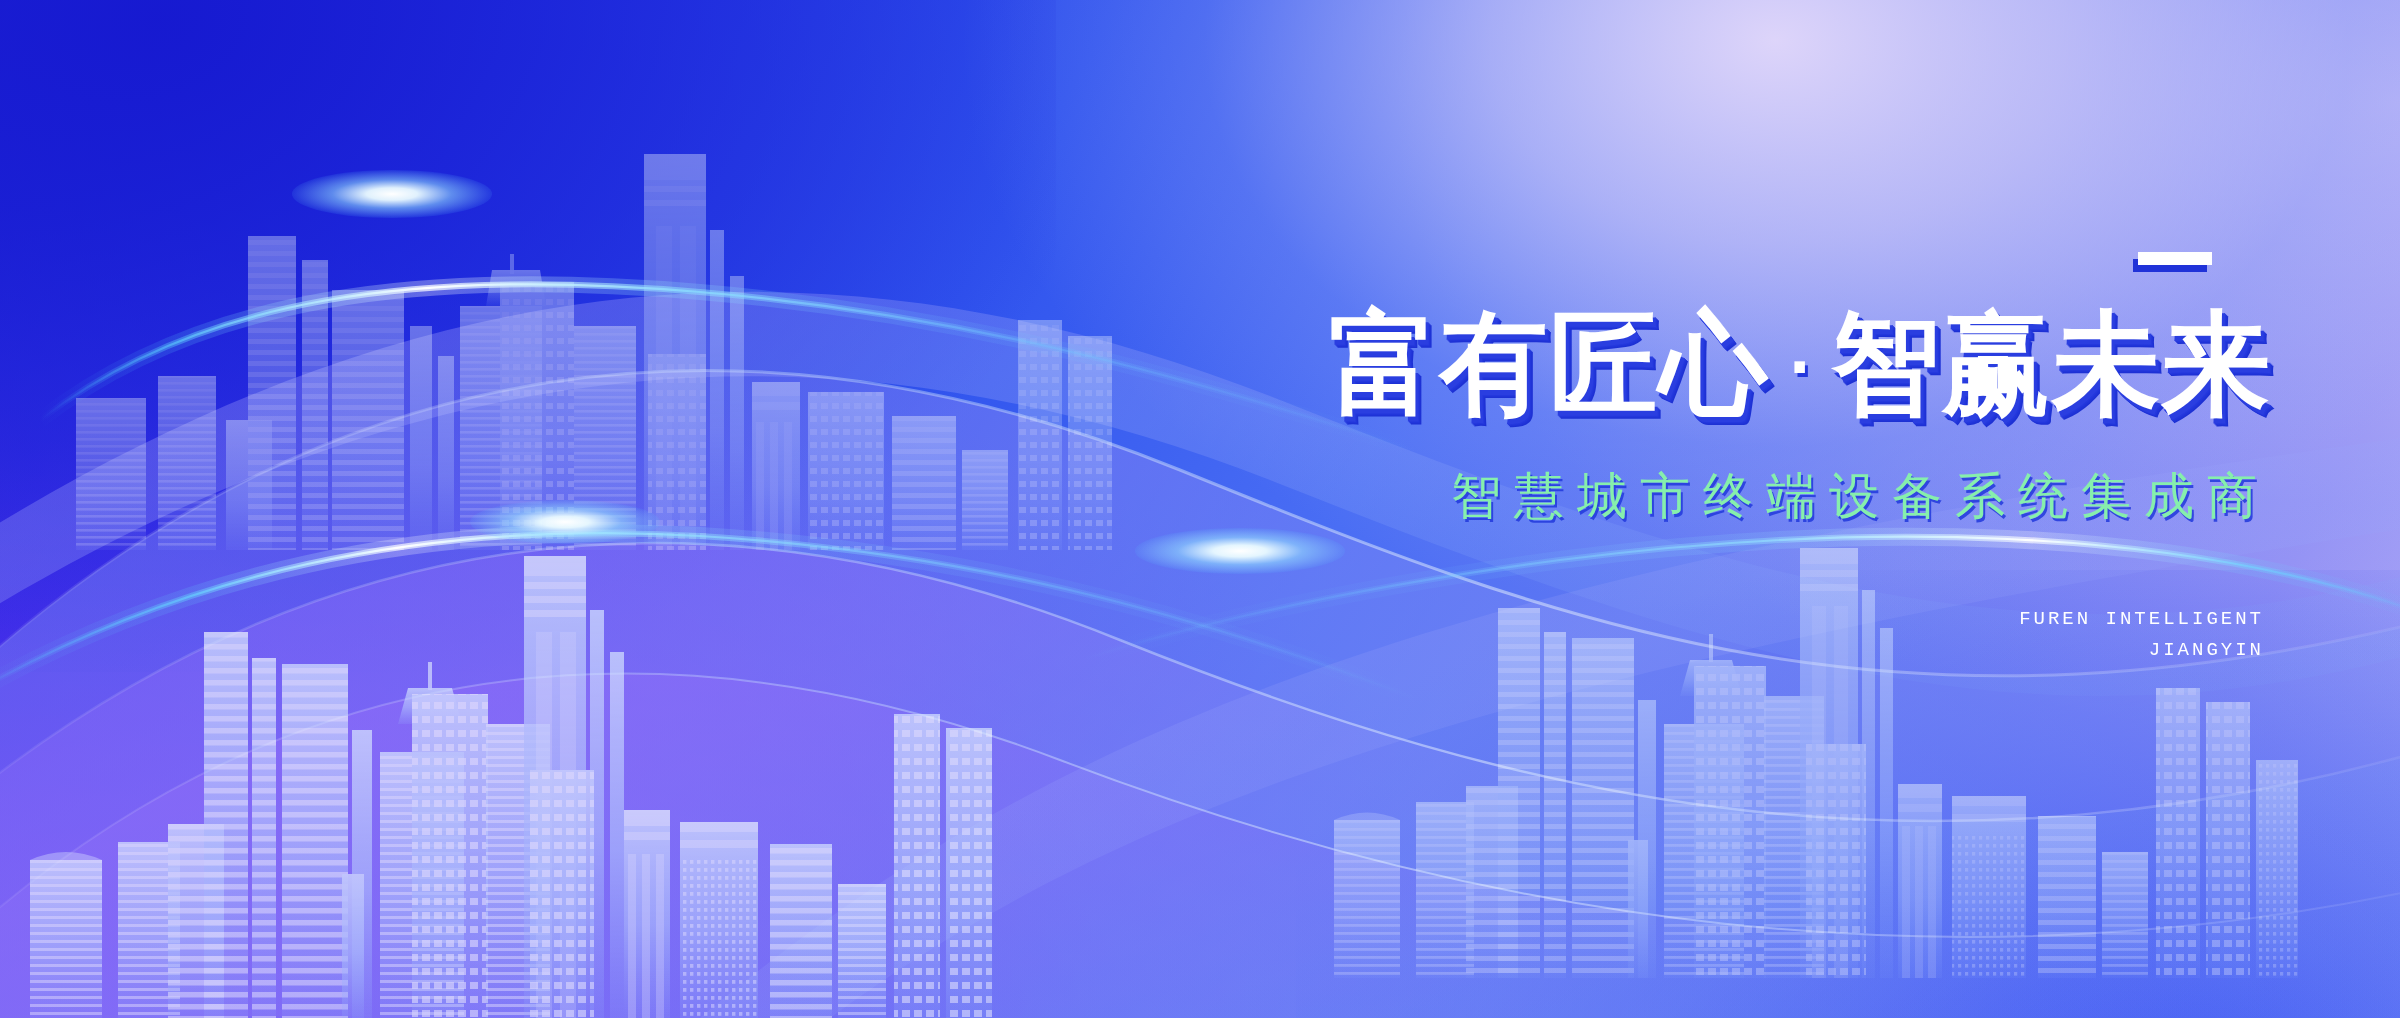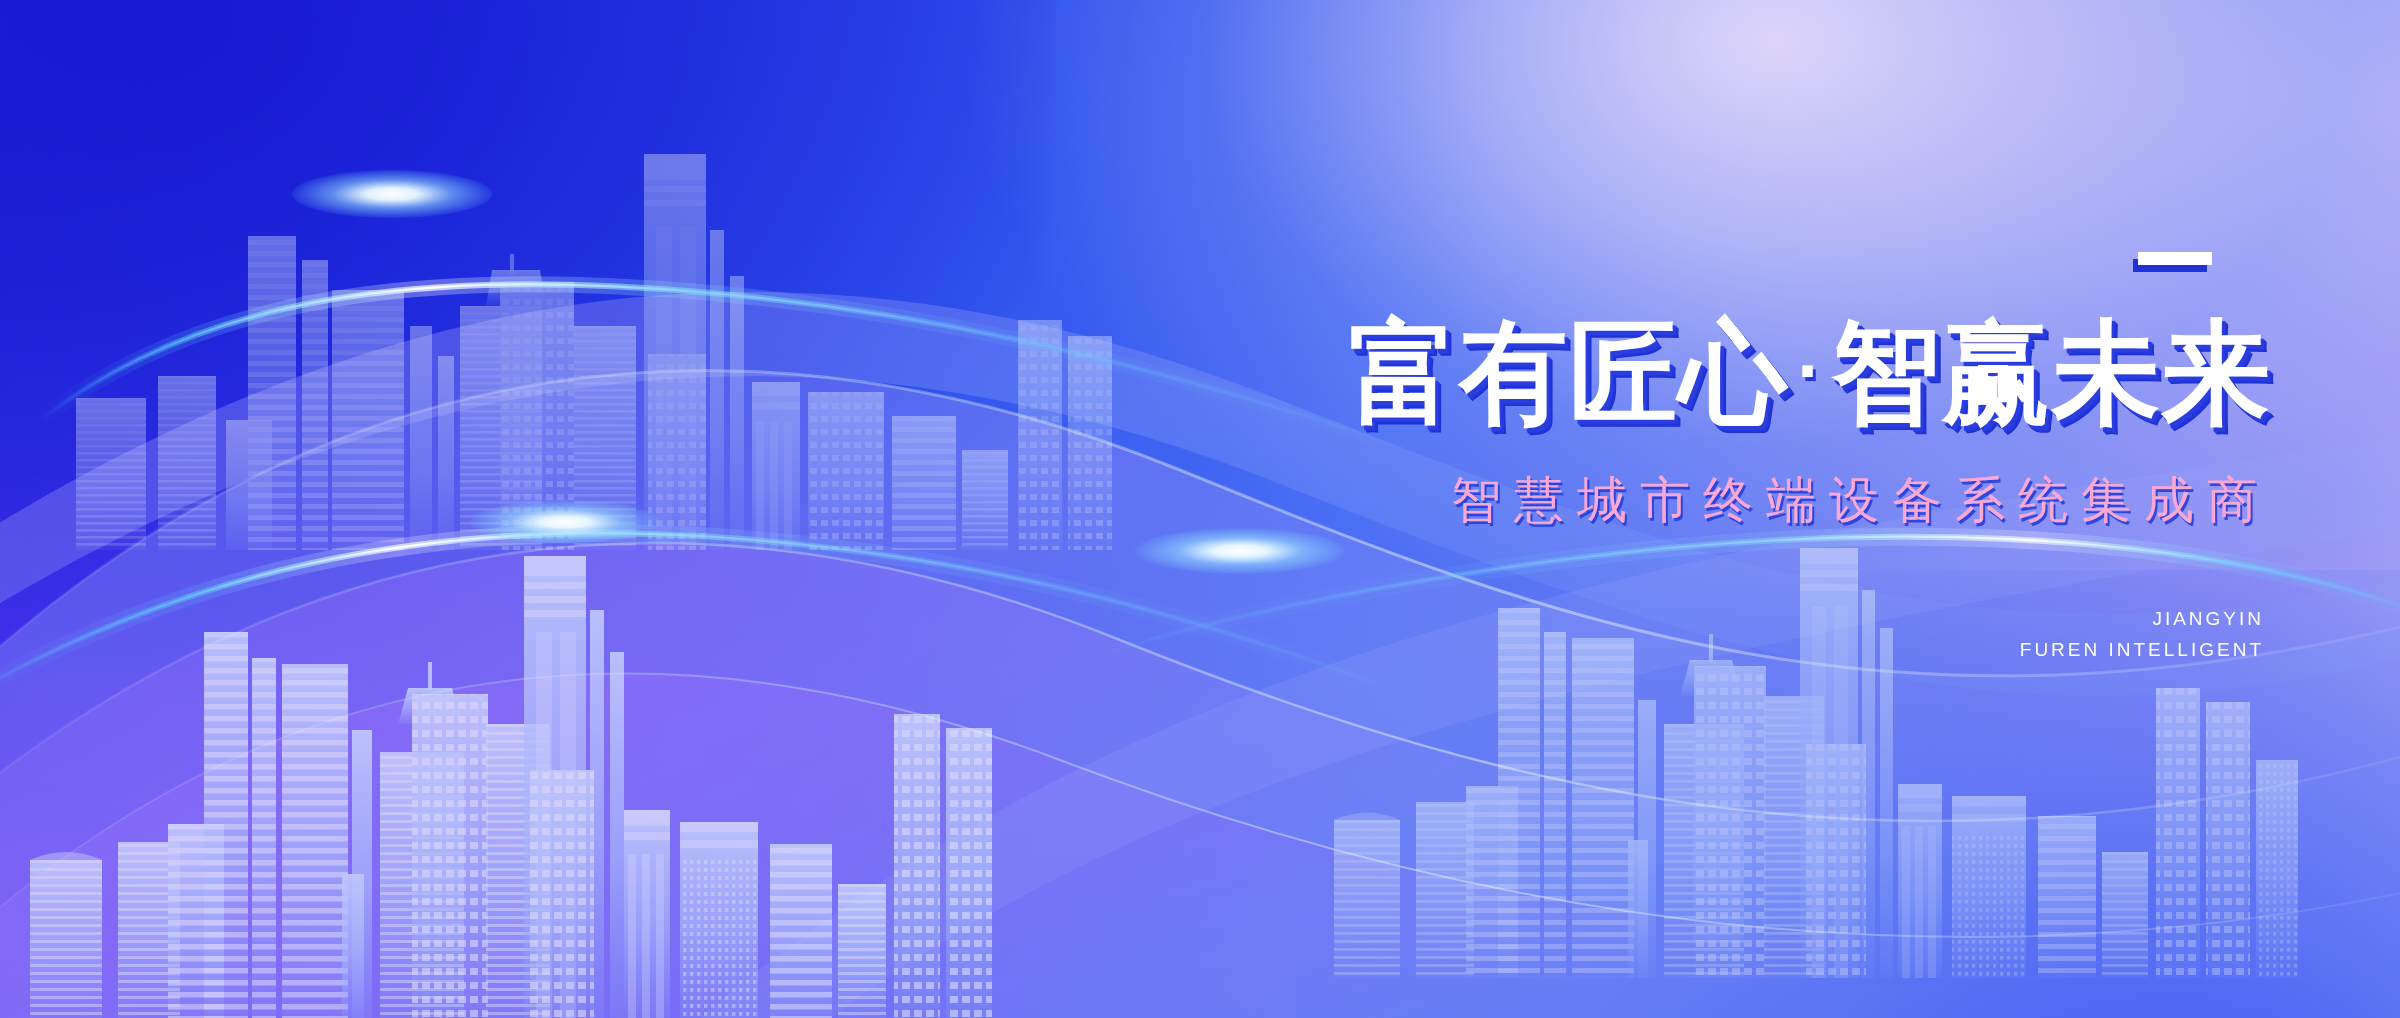--- a/index.html
+++ b/index.html
@@ -6,21 +6,21 @@
   html, body {
     margin: 0;
     padding: 0;
     background: #0d1030;
   }
   #banner {
     position: relative;
     width: 2400px;
     height: 1018px;
     overflow: hidden;
-    font-family: Liberation Sans, sans-serif;
+    font-family: Liberation Mono, monospace;
     background: #2340e8;
   }
 
   
   .bg-base {
     position: absolute;
     inset: 0;
     background:
       radial-gradient(ellipse 1100px 780px at 74% 4%,   rgba(226,216,250,0.96) 0%, rgba(206,201,248,0.70) 26%, rgba(150,165,247,0.28) 52%, rgba(120,150,245,0.0) 74%),
       radial-gradient(ellipse 1400px 900px at 100% 10%, rgba(225,215,250,0.55) 0%, rgba(180,185,248,0.18) 45%, rgba(120,150,245,0.0) 72%),
@@ -127,21 +127,21 @@
     vertical-align: 14px;
     padding: 0 8px;
     text-shadow: 3px 4px 0 #2438dd;
   }
 
   .subhead {
     margin-top: 36px;
     font-size: 50px;
     line-height: 1.2;
     font-weight: 400;
-    color: #f9a8d4;
+    color: #86efac;
     letter-spacing: 13px;
     padding-right: 2px;
     white-space: nowrap;
     text-shadow: 2px 3px 0 rgba(33,56,220,0.85);
   }
 
   .company {
     margin-top: 74px;
     padding-right: 8px;
     color: #ffffff;
@@ -522,19 +522,19 @@
       <span class="dash-mark"></span>
     </div>
 
     <div class="headline">
       <span>富有匠心</span><span class="sep">·</span><span>智赢未来</span>
     </div>
 
     <div class="subhead">智慧城市终端设备系统集成商</div>
 
     <div class="company">
+      <div>FUREN INTELLIGENT</div>
       <div>JIANGYIN</div>
-      <div>FUREN INTELLIGENT</div>
     </div>
 
   </div>
 
 </div>
 
 </body></html>

